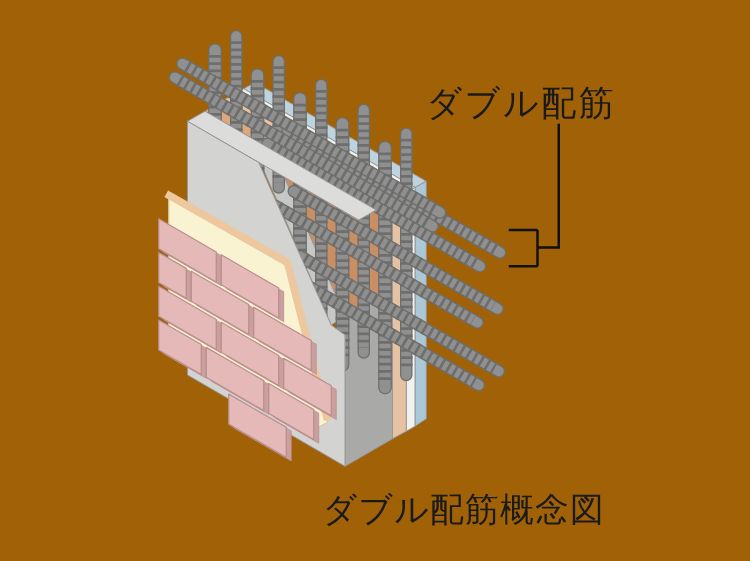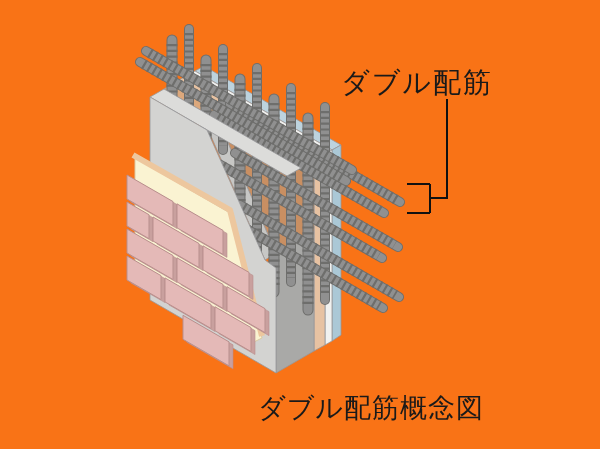--- a/index.html
+++ b/index.html
@@ -1,17 +1,17 @@
 <!DOCTYPE html>
 <html lang="ja"><head>
 <meta charset="utf-8">
 <style>
   html,body{margin:0;padding:0;background:#ffffff;}
   .stage{
-    position:relative;width:600px;height:449px;background:#f97316;overflow:hidden;
+    position:relative;width:600px;height:449px;background:#a16207;overflow:hidden;
     font-family:"Liberation Serif","DejaVu Serif",serif;
   }
   svg{display:block;}
   text.jp{
     font-family:"Liberation Serif","DejaVu Serif",serif;
     fill:#1a1a1a;
   }
   text.title-label{font-size:28px;letter-spacing:2px;}
   text.caption-label{font-size:27px;letter-spacing:1px;}
 </style>

